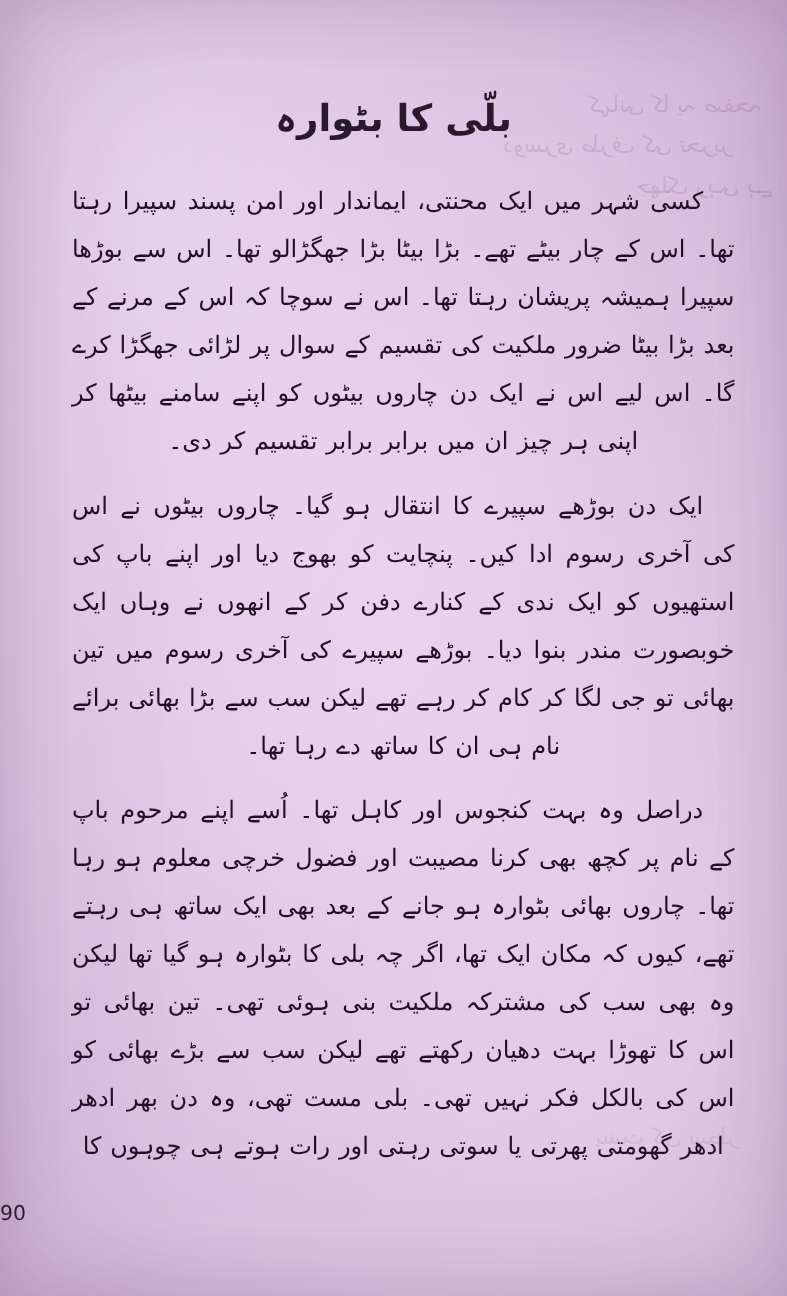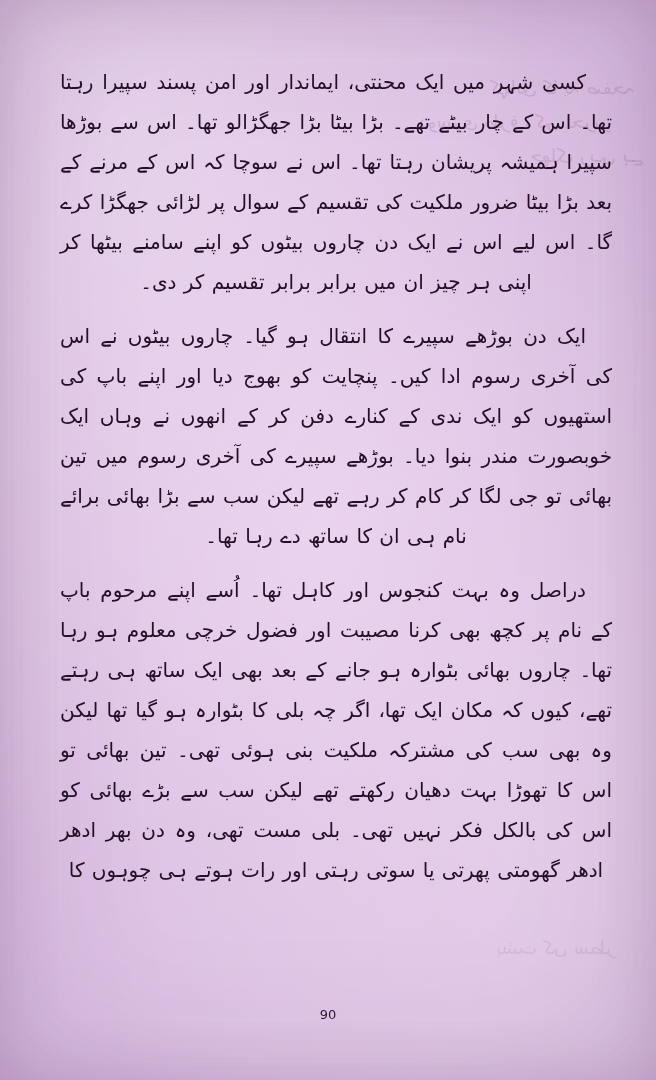--- a/index.html
+++ b/index.html
@@ -71,22 +71,22 @@
   }
   .body-text p.indent {
     text-indent: 26px;
   }
 
   .folio {
     position: absolute;
     bottom: 58px;
     left: 0;
     right: 0;
-    text-align: center;
-    font-size: 13px;
+    text-align: left;
+    font-size: 17px;
     color: #2a1a2c;
     font-family: "DejaVu Sans", sans-serif;
   }
 
   
   .vignette {
     position: absolute;
     inset: 0;
     pointer-events: none;
     box-shadow:
@@ -99,20 +99,21 @@
 
 <div class="page">
 
   <div class="bleed b1">کہانی کا یہ صفحہ</div>
   <div class="bleed b2">دوسری طرف کی تحریر</div>
   <div class="bleed b3">جھلک رہی ہے</div>
   <div class="bleed b4">پشت کی سطر</div>
 
   <div class="content">
 
+    <h1 class="title">بلّی کا بٹوارہ</h1>
 
     <div class="body-text">
       <p class="indent">کسی شہر میں ایک محنتی، ایماندار اور امن پسند سپیرا رہتا تھا۔ اس کے چار بیٹے تھے۔ بڑا بیٹا بڑا جھگڑالو تھا۔ اس سے بوڑھا سپیرا ہمیشہ پریشان رہتا تھا۔ اس نے سوچا کہ اس کے مرنے کے بعد بڑا بیٹا ضرور ملکیت کی تقسیم کے سوال پر لڑائی جھگڑا کرے گا۔ اس لیے اس نے ایک دن چاروں بیٹوں کو اپنے سامنے بیٹھا کر اپنی ہر چیز ان میں برابر برابر تقسیم کر دی۔</p>
       <p class="indent">ایک دن بوڑھے سپیرے کا انتقال ہو گیا۔ چاروں بیٹوں نے اس کی آخری رسوم ادا کیں۔ پنچایت کو بھوج دیا اور اپنے باپ کی استھیوں کو ایک ندی کے کنارے دفن کر کے انھوں نے وہاں ایک خوبصورت مندر بنوا دیا۔ بوڑھے سپیرے کی آخری رسوم میں تین بھائی تو جی لگا کر کام کر رہے تھے لیکن سب سے بڑا بھائی برائے نام ہی ان کا ساتھ دے رہا تھا۔</p>
       <p class="indent">دراصل وہ بہت کنجوس اور کاہل تھا۔ اُسے اپنے مرحوم باپ کے نام پر کچھ بھی کرنا مصیبت اور فضول خرچی معلوم ہو رہا تھا۔ چاروں بھائی بٹوارہ ہو جانے کے بعد بھی ایک ساتھ ہی رہتے تھے، کیوں کہ مکان ایک تھا، اگر چہ بلی کا بٹوارہ ہو گیا تھا لیکن وہ بھی سب کی مشترکہ ملکیت بنی ہوئی تھی۔ تین بھائی تو اس کا تھوڑا بہت دھیان رکھتے تھے لیکن سب سے بڑے بھائی کو اس کی بالکل فکر نہیں تھی۔ بلی مست تھی، وہ دن بھر ادھر ادھر گھومتی پھرتی یا سوتی رہتی اور رات ہوتے ہی چوہوں کا</p>
     </div>
 
   </div>
 
   <div class="folio">90</div>

